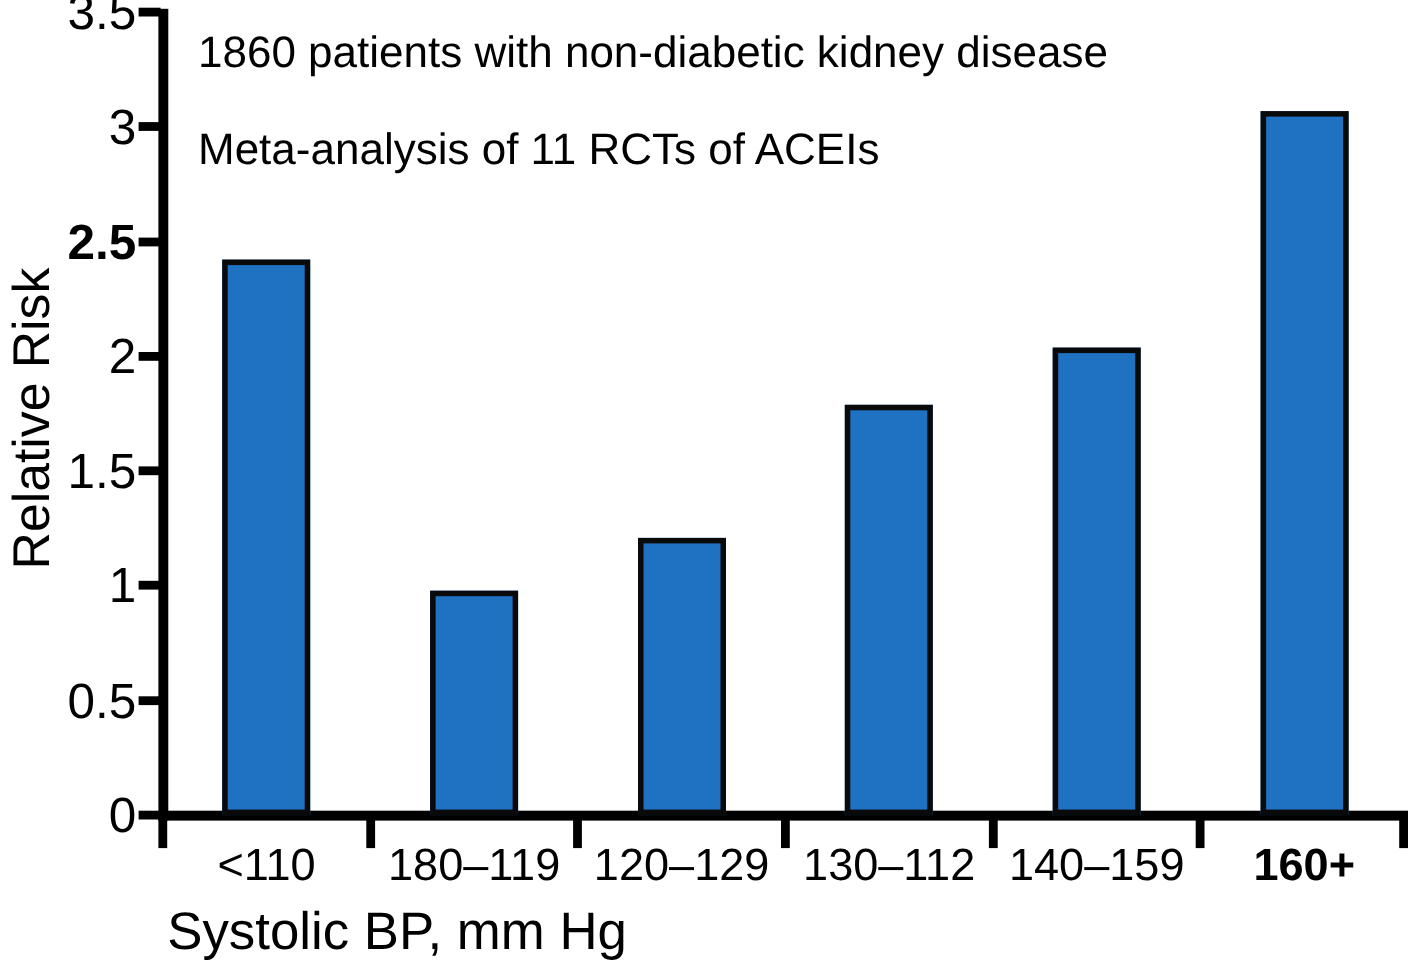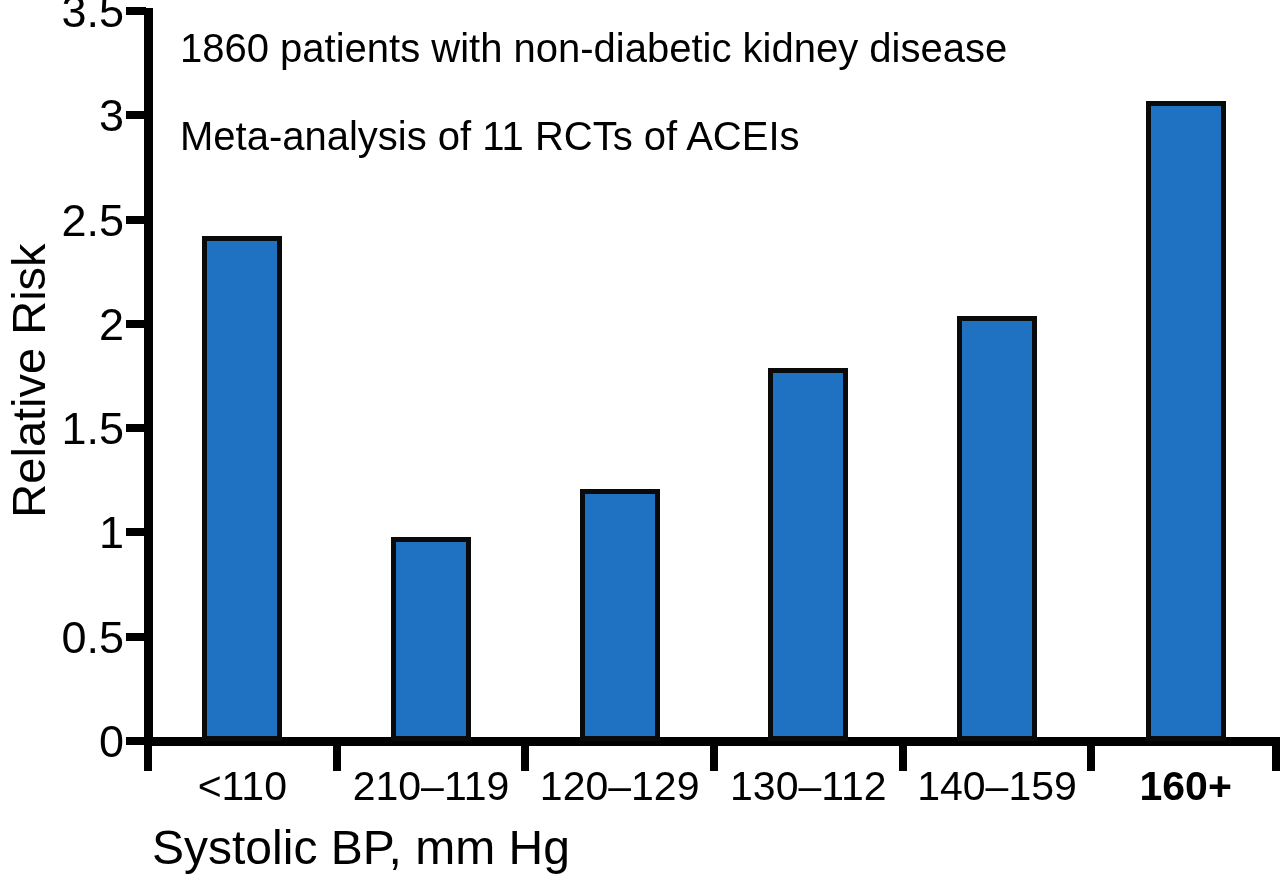--- a/index.html
+++ b/index.html
@@ -145,21 +145,21 @@
   <div id="ylabel">
     <span>Relative Risk</span>
   </div>
 
   <div id="ytick-labels">
       <div class="ytick-label" style="top: 741px;">0</div>
       <div class="ytick-label" style="top: 636.714px;">0.5</div>
       <div class="ytick-label" style="top: 532.429px;">1</div>
       <div class="ytick-label" style="top: 428.143px;">1.5</div>
       <div class="ytick-label" style="top: 323.857px;">2</div>
-      <div class="ytick-label" style="top: 219.571px;">2.5</div>
+      <div class="ytick-label" style="top: 219.571px; font-weight: bold;">2.5</div>
       <div class="ytick-label" style="top: 115.286px;">3</div>
       <div class="ytick-label" style="top: 11px;">3.5</div>
     </div>
 
   <div id="axis-vertical"></div>
   <div id="axis-horizontal"></div>
 
   <div id="ticks-y">
       <div class="ytick" style="top: 737px;"></div>
       <div class="ytick" style="top: 632.714px;"></div>
@@ -187,21 +187,21 @@
       <div class="bar" style="left: 768.333px; top: 367.657px; width: 80px; height: 373.343px; background: rgb(31, 113, 193); border-color: rgb(10, 10, 10);"></div>
       <div class="bar" style="left: 957px; top: 315.514px; width: 80px; height: 425.486px; background: rgb(31, 113, 193); border-color: rgb(10, 10, 10);"></div>
       <div class="bar" style="left: 1145.67px; top: 100.686px; width: 80px; height: 640.314px; background: rgb(31, 113, 193); border-color: rgb(10, 10, 10);"></div>
     </div>
 
   <div class="annotation" id="annotation-0">1860 patients with non-diabetic kidney disease</div>
   <div class="annotation" id="annotation-1">Meta-analysis of 11 RCTs of ACEIs</div>
 
   <div id="xtick-labels">
       <div class="xtick-label" style="left: 242.333px;">&lt;110</div>
-      <div class="xtick-label" style="left: 431px;">210–119</div>
+      <div class="xtick-label" style="left: 431px;">180–119</div>
       <div class="xtick-label" style="left: 619.667px;">120–129</div>
       <div class="xtick-label" style="left: 808.333px;">130–112</div>
       <div class="xtick-label" style="left: 997px;">140–159</div>
       <div class="xtick-label" style="left: 1185.67px; font-weight: bold;">160+</div>
     </div>
 
   <div id="xlabel">Systolic BP, mm Hg</div>
 
 </div>
 

